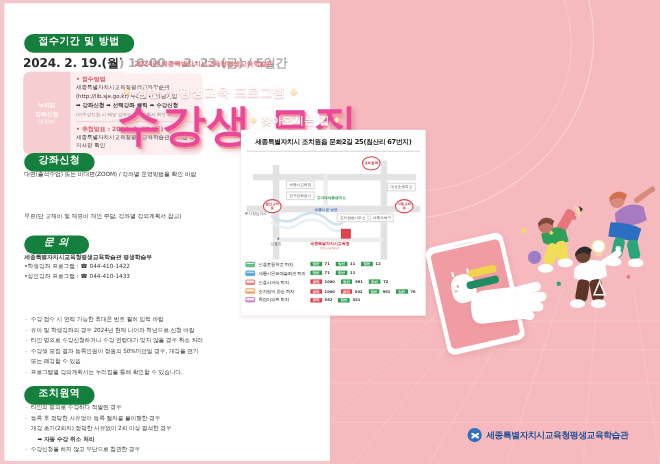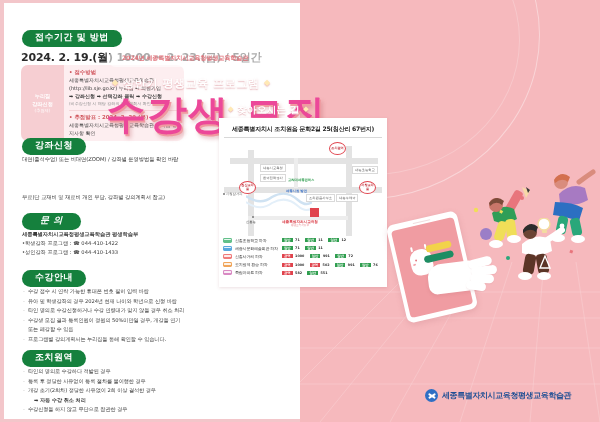--- a/index.html
+++ b/index.html
@@ -322,23 +322,20 @@
 
       <div class="sec" style="left:18px; top:205px;font-style:italic;">
         <span class="sec-pill" style="padding-left:18px;padding-right:18px;">문        의</span>
       </div>
       <div class="sec" style="left:18px; top:227px;">
         <div class="body-line b">세종특별자치시교육청평생교육학습관 평생학습부</div>
         <div class="tel-line">•학생강좌 프로그램 : ☎ 044-410-1422</div>
         <div class="tel-line">•성인강좌 프로그램 : ☎ 044-410-1433</div>
       </div>
 
-      <div class="sec" style="left:18px; top:262px;">
-        <span class="sec-pill">수강안내</span>
-      </div>
       <ul class="bullets sec" style="left:19px; top:284px; width:262px;">
         <li>수강 접수 시 연락 가능한 휴대폰 번호 필히 입력 바람</li>
         <li>유아 및 학생강좌의 경우 2024년 현재 나이와 학년으로 신청 바람</li>
         <li>타인 명의로 수강신청하거나 수강 연령대가 맞지 않을 경우 취소 처리</li>
         <li>수강생 모집 결과 등록인원이 정원의 50%미만일 경우, 개강을 연기</li>
         <li class="cont">또는 폐강할 수 있음</li>
         <li>프로그램별 강의계획서는 누리집을 통해 확인할 수 있습니다.</li>
       </ul>
 
       <div class="sec" style="left:18px; top:342px;">

